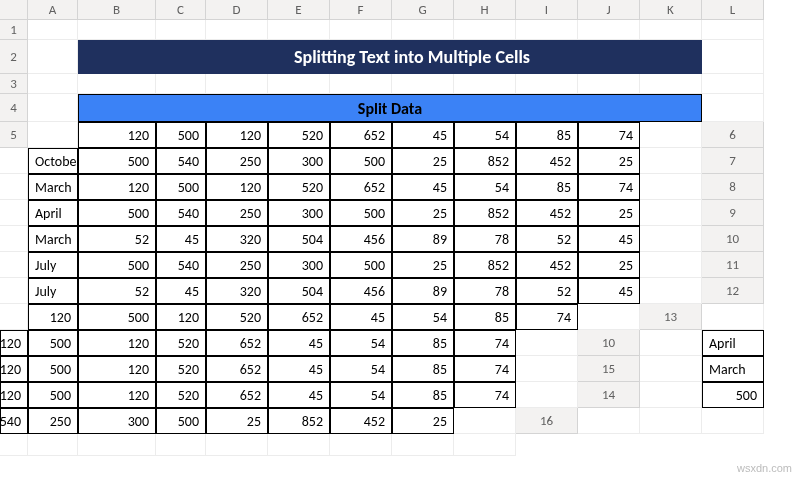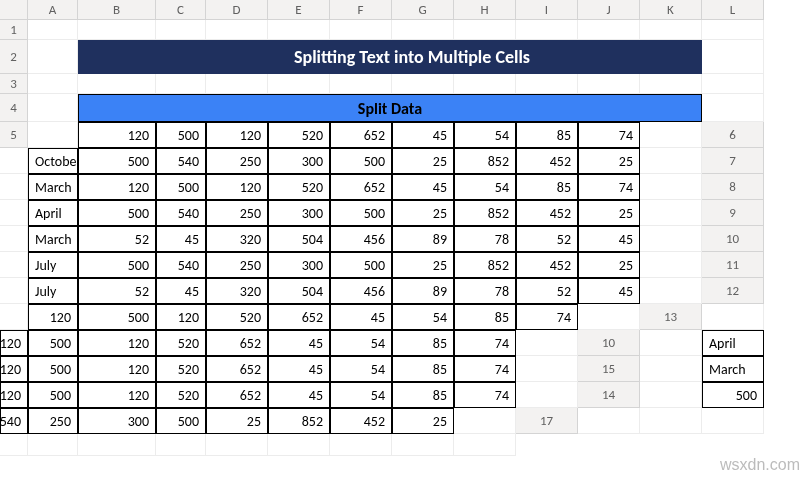--- a/index.html
+++ b/index.html
@@ -64,23 +64,23 @@
   }
   .data-cell {
     border: 1px solid #000;
     background: #fff;
     padding: 0 6px;
   }
   .label-col { justify-content: flex-start; }
   .num-col { justify-content: flex-end; }
   .watermark {
     position: absolute;
-    right: 0;
+    right: 8px;
     bottom: 30px;
-    font-size: 16px;
+    font-size: 11px;
     color: #bcbcbc;
     font-family: Arial, sans-serif;
   }
 </style>
 </head>
 <body>
 
 <div class="sheet">
   <div class="grid" id="grid">
       <div class="corner"></div>
@@ -275,21 +275,21 @@
       <div class="cell data-cell num-col">500</div>
       <div class="cell data-cell num-col">540</div>
       <div class="cell data-cell num-col">250</div>
       <div class="cell data-cell num-col">300</div>
       <div class="cell data-cell num-col">500</div>
       <div class="cell data-cell num-col">25</div>
       <div class="cell data-cell num-col">852</div>
       <div class="cell data-cell num-col">452</div>
       <div class="cell data-cell num-col">25</div>
       <div class="cell"></div>
-      <div class="rowhdr">17</div>
+      <div class="rowhdr">16</div>
       <div class="cell"></div>
       <div class="cell"></div>
       <div class="cell"></div>
       <div class="cell"></div>
       <div class="cell"></div>
       <div class="cell"></div>
       <div class="cell"></div>
       <div class="cell"></div>
       <div class="cell"></div>
       <div class="cell"></div>

